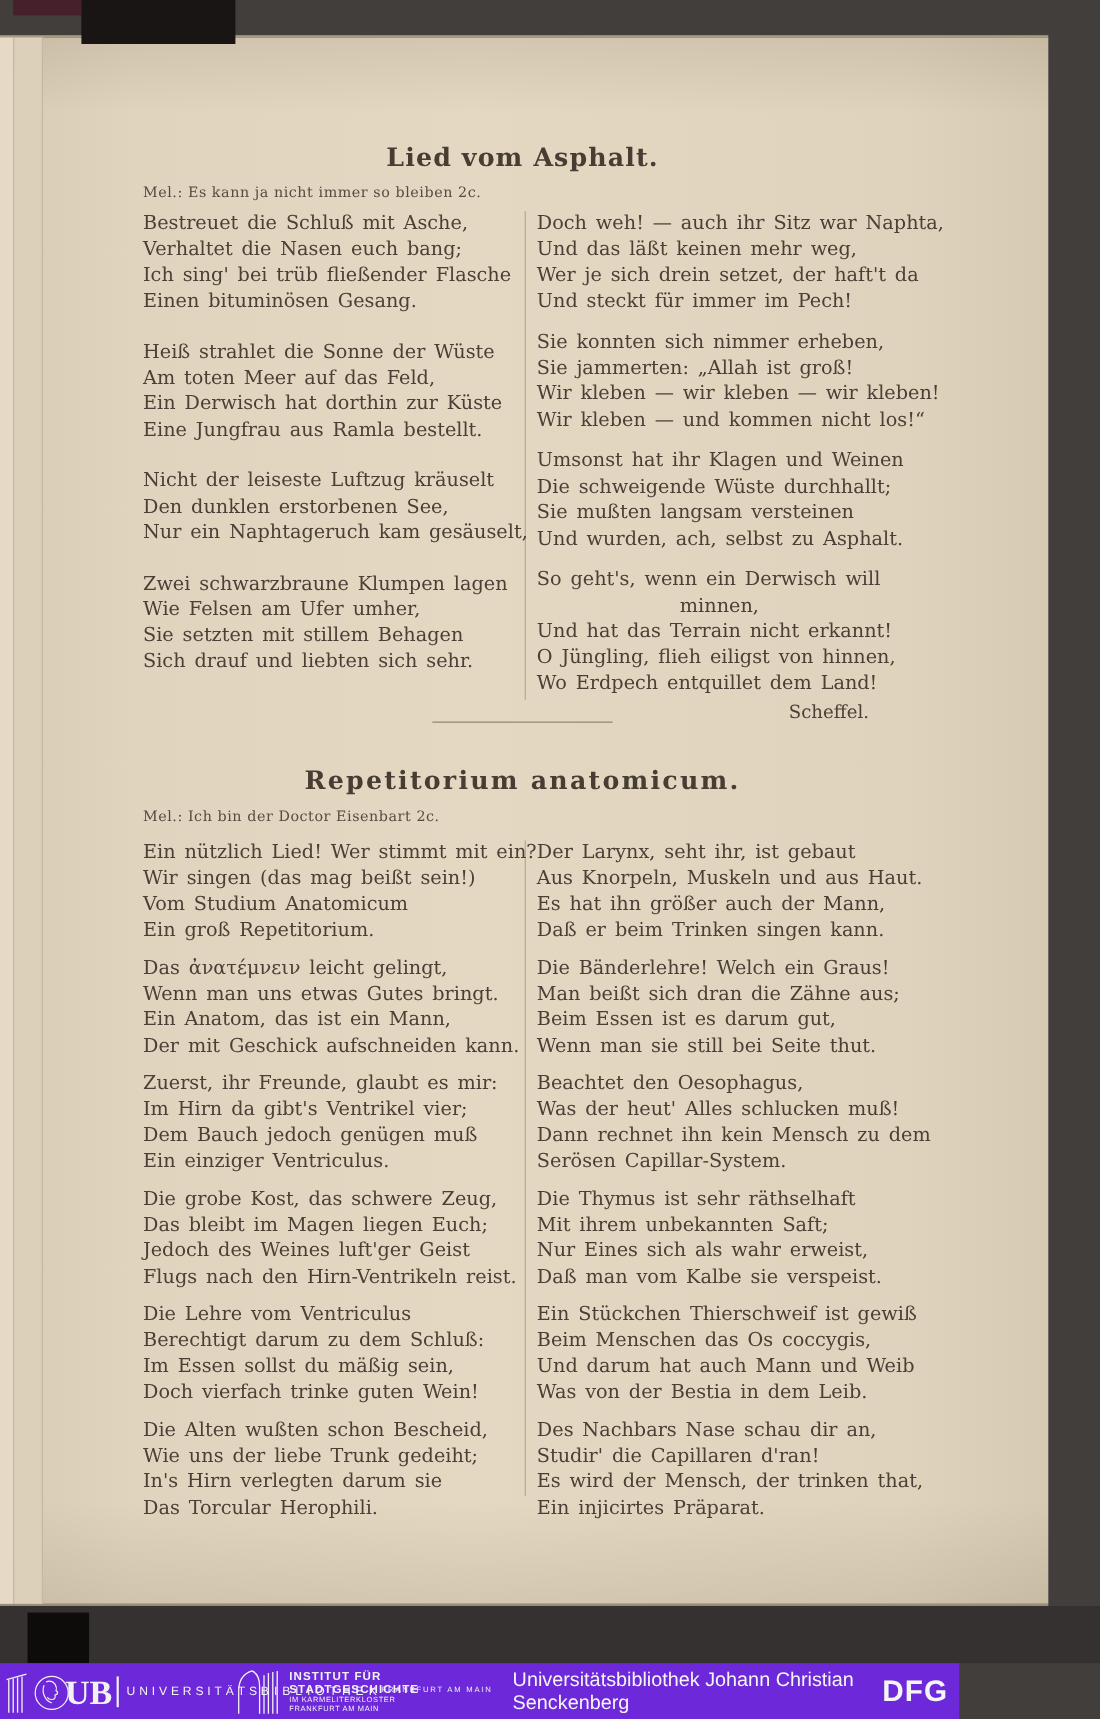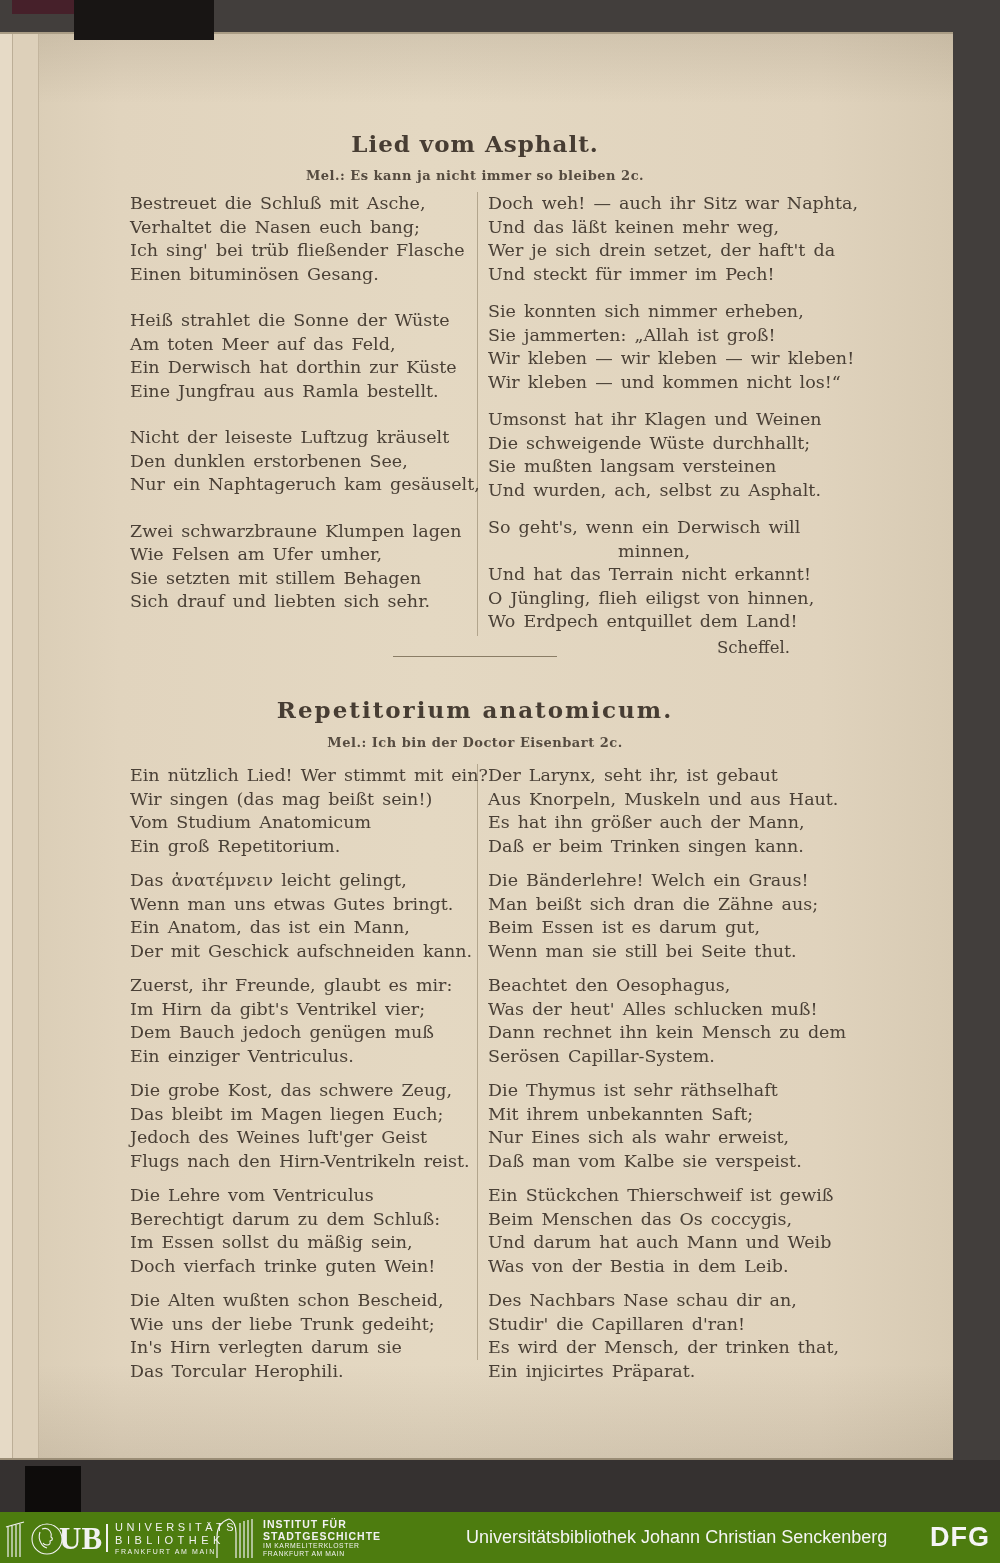--- a/index.html
+++ b/index.html
@@ -27,22 +27,22 @@
   }
   .edge1{position:absolute;left:0;top:0;width:12px;height:100%;background:#e6dac6;border-right:1px solid #bcae97;}
   .edge2{position:absolute;left:13px;top:0;width:25px;height:100%;background:#ddd0ba;border-right:1px solid #c3b59e;}
   .title{
     position:absolute;left:130px;width:690px;text-align:center;
     font-weight:bold;font-size:23px;letter-spacing:1px;color:#473d33;
   }
   .title.t1{top:96px;}
   .title.t2{top:662px;letter-spacing:2px;}
   .melody{
-    position:absolute;left:130px;width:690px;text-align:center;
-    font-size:13px;letter-spacing:0.5px;color:#554b40;font-weight:bold;
+    position:absolute;left:130px;width:690px;
+    font-size:13px;letter-spacing:0.5px;color:#554b40;
   }
   .melody.m1{top:134px;}
   .melody.m2{top:701px;}
   .col{position:absolute;}
   .c1l{left:130px;top:158px;width:340px;}
   .c1r{left:488px;top:158px;width:332px;}
   .c2l{left:130px;top:730px;width:340px;}
   .c2r{left:488px;top:730px;width:332px;}
   .line{
     white-space:nowrap;font-size:17.5px;line-height:23.5px;word-spacing:2.5px;
@@ -56,28 +56,28 @@
     position:absolute;left:488px;top:604px;width:332px;
     text-align:right;padding-right:30px;box-sizing:border-box;
     font-size:16.5px;color:#4a4036;
   }
   .vline{position:absolute;left:477px;width:1px;background:#b2a58d;}
   .v1{top:158px;height:444px;}
   .v2{top:730px;height:596px;}
   .rule{position:absolute;left:393px;top:622px;width:164px;height:1px;background:#8a7d66;}
   
   .footer{
-    position:absolute;left:0;top:1512px;width:1000px;height:51px;
-    background:#4d7c0f;z-index:5;
+    position:absolute;left:0;top:1512px;width:872px;height:51px;
+    background:#6d28d9;z-index:5;
     font-family:"Liberation Sans", sans-serif;color:#f2f2f2;
   }
   .ub-logo{position:absolute;left:5px;top:5px;height:42px;display:flex;align-items:center;}
   .ub-abbr{font-family:"Liberation Serif", serif;font-weight:bold;font-size:31px;line-height:31px;margin-left:-6px;}
   .ub-sep{width:2px;height:28px;background:#f2f2f2;margin:0 7px 0 4px;}
-  .ub-text{display:flex;flex-direction:column;justify-content:center;}
+  .ub-text{display:flex;flex-direction:row;justify-content:center;}
   .ub-l1{font-size:11px;letter-spacing:3.5px;line-height:13px;}
   .ub-l2{font-size:11px;letter-spacing:4.5px;line-height:13px;}
   .ub-l3{font-size:7px;letter-spacing:1.6px;line-height:9px;}
   .inst-logo{position:absolute;left:215px;top:5px;height:42px;display:flex;align-items:center;}
   .inst-text{display:flex;flex-direction:column;justify-content:flex-start;margin-left:10px;}
   .inst-l1,.inst-l2{font-size:10.5px;font-weight:bold;letter-spacing:1px;line-height:12px;}
   .inst-l3,.inst-l4{font-size:6.8px;letter-spacing:0.6px;line-height:8px;}
   .lib-name{position:absolute;left:466px;top:0;height:51px;display:flex;align-items:center;font-size:18px;color:#f5f5f5;}
   .dfg{position:absolute;right:10px;top:0;height:51px;display:flex;align-items:center;font-size:27px;font-weight:bold;letter-spacing:1px;color:#f5f5f5;}
   svg{display:block;}

